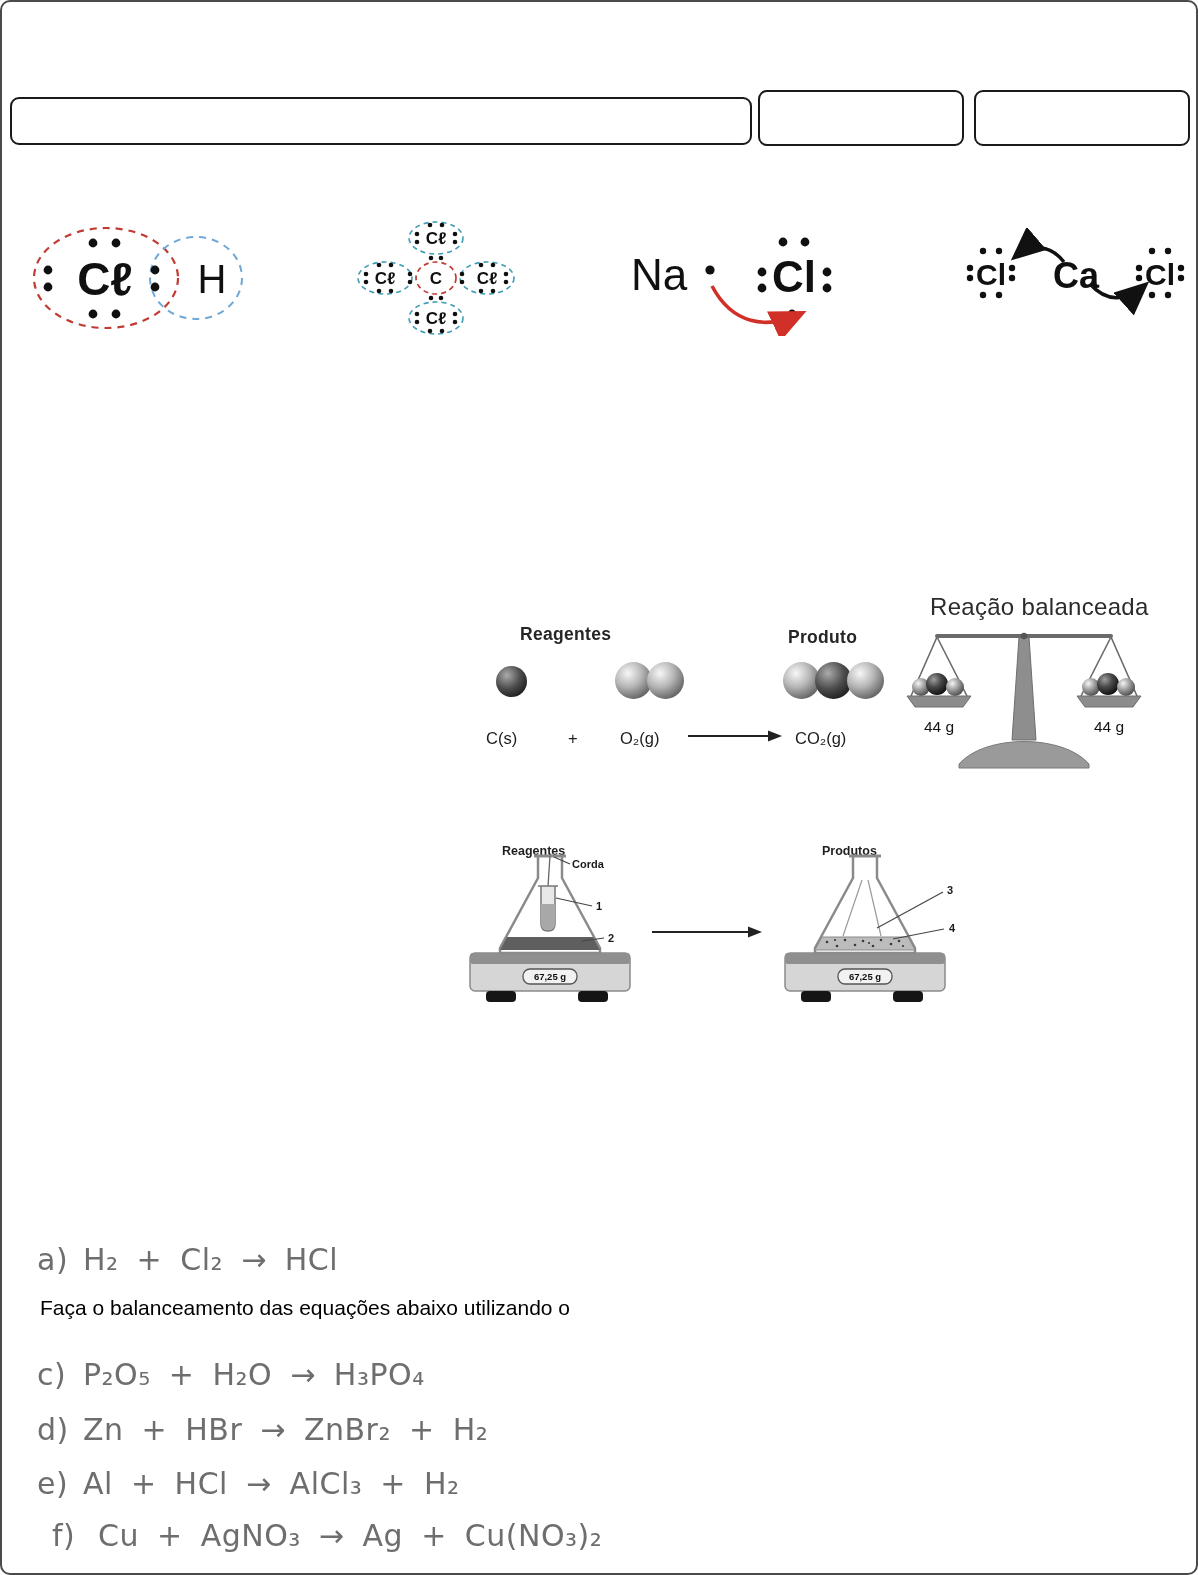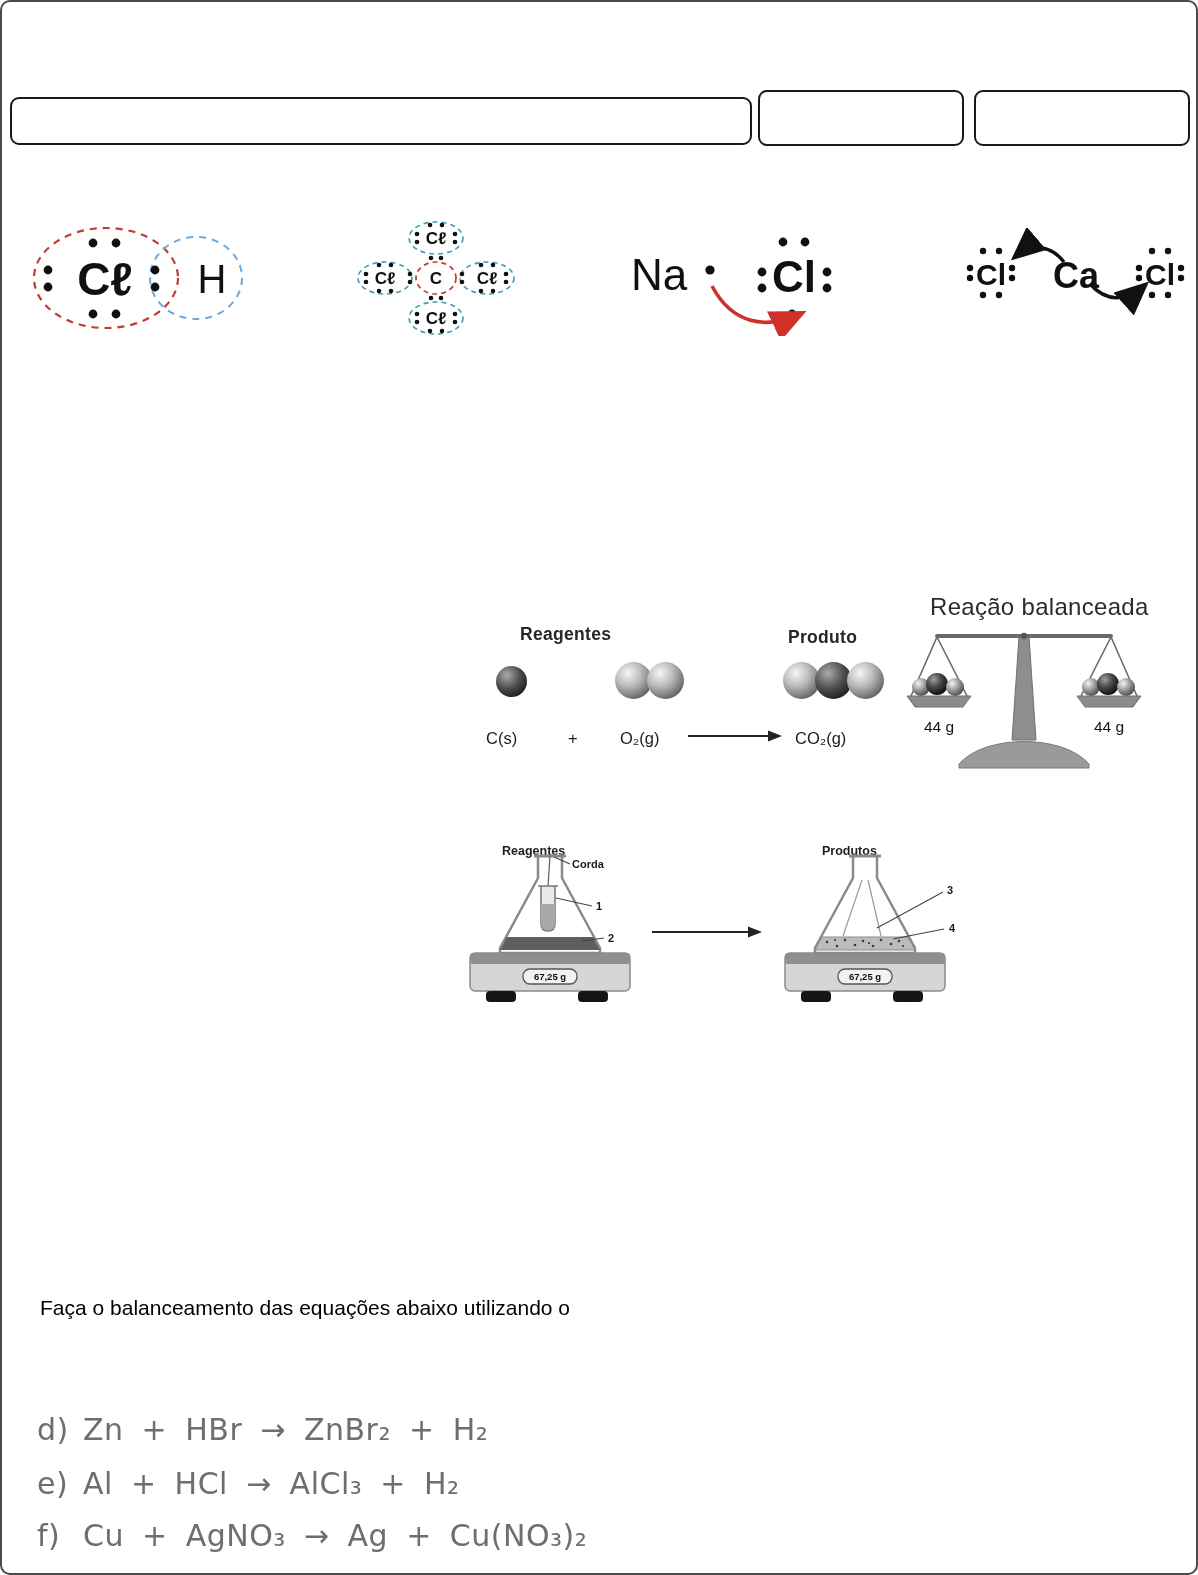--- a/index.html
+++ b/index.html
@@ -272,18 +272,20 @@
     </g>
     <line x1="84" y1="16" x2="116" y2="16" stroke="#8a8a8a" stroke-width="3"></line>
     <line x1="97" y1="40" x2="78" y2="96" stroke="#9a9a9a" stroke-width="1.2"></line>
     <line x1="103" y1="40" x2="116" y2="96" stroke="#9a9a9a" stroke-width="1.2"></line>
     <line x1="178" y1="52" x2="112" y2="88" stroke="#444" stroke-width="1.1"></line>
     <text x="182" y="54" font-size="11" font-weight="bold" fill="#1a1a1a">3</text>
     <line x1="179" y1="89" x2="128" y2="99" stroke="#444" stroke-width="1.1"></line>
     <text x="184" y="92" font-size="11" font-weight="bold" fill="#1a1a1a">4</text>
   </svg>
 
+  <div class="eq-row" style="left:35px;top:1240px"><span class="eq-label">a)</span><span>H₂ + Cl₂ → HCl</span></div>
   <div class="instruction" style="left:38px;top:1256px">Faça o balanceamento das equações abaixo utilizando o</div>
+  <div class="eq-row" style="left:35px;top:1355px"><span class="eq-label">c)</span><span>P₂O₅ + H₂O → H₃PO₄</span></div>
   <div class="eq-row" style="left:35px;top:1410px"><span class="eq-label">d)</span><span>Zn + HBr → ZnBr₂ + H₂</span></div>
   <div class="eq-row" style="left:35px;top:1464px"><span class="eq-label">e)</span><span>Al + HCl → AlCl₃ + H₂</span></div>
-  <div class="eq-row" style="left:35px;top:1516px"><span class="eq-label">f)</span><span>Cu + AgNO₃ → Ag + Cu(NO₃)₂</span></div>
+  <div class="eq-row" style="left:50px;top:1516px"><span class="eq-label">f)</span><span>Cu + AgNO₃ → Ag + Cu(NO₃)₂</span></div>
 
 </div>
 
 </body></html>

